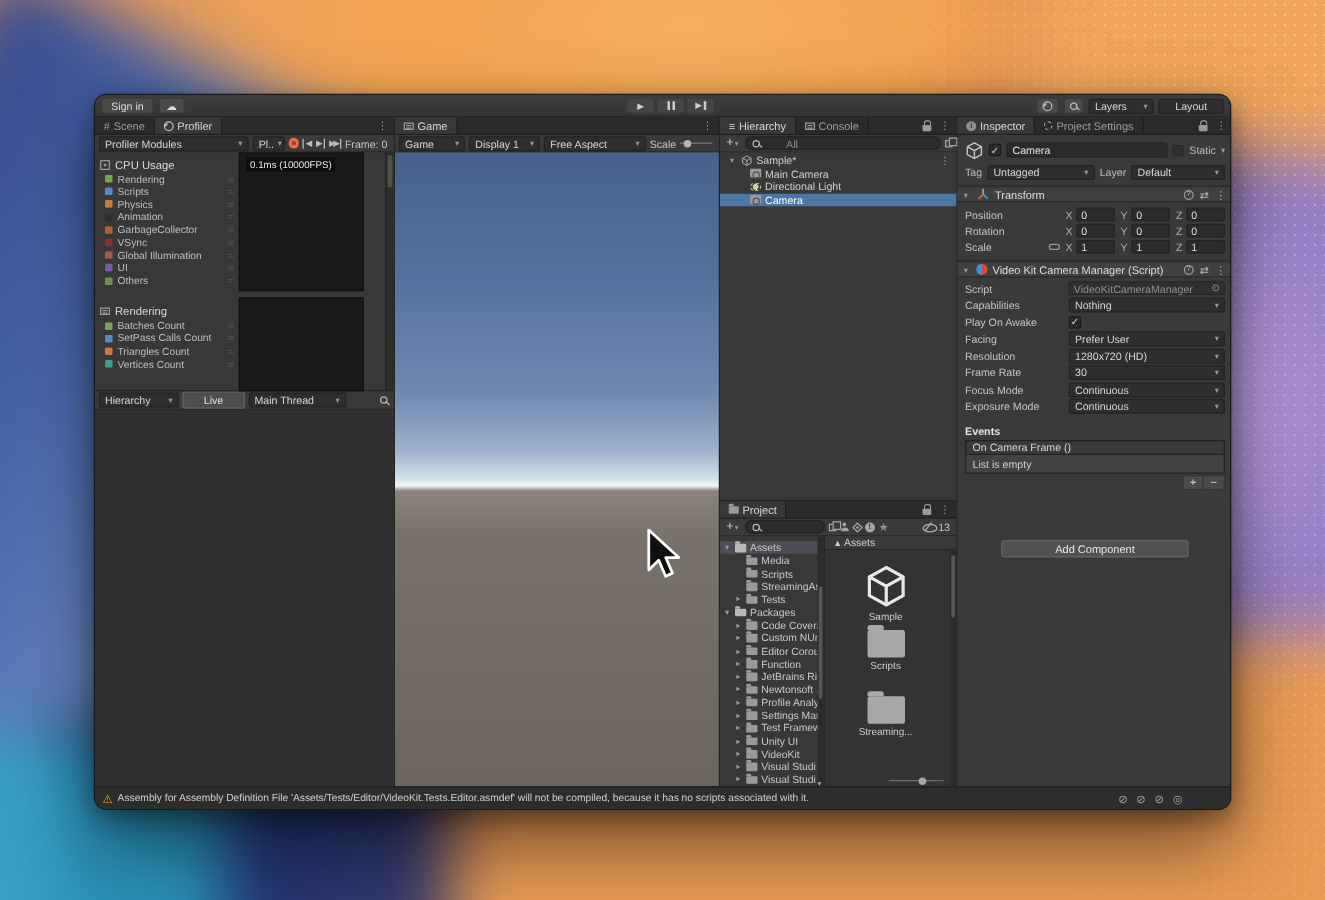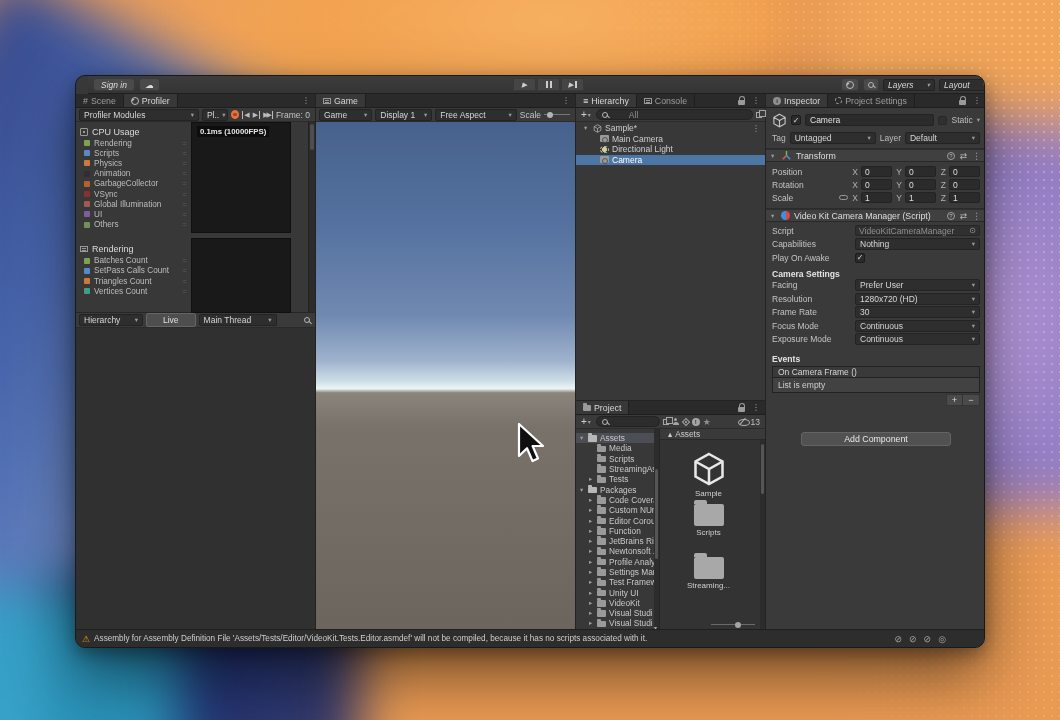--- a/index.html
+++ b/index.html
@@ -19,22 +19,22 @@
   .b7{left:-60px;bottom:-60px;width:240px;height:190px;background:#2ba8c9;opacity:.8;}
   .dots{position:absolute;inset:0;
     background-image:radial-gradient(circle,rgba(255,255,255,.35) 1px,transparent 1.3px);
     background-size:8px 8px;
     -webkit-mask-image:linear-gradient(250deg,rgba(0,0,0,.9) 0%,rgba(0,0,0,.55) 14%,transparent 38%);
     mask-image:linear-gradient(250deg,rgba(0,0,0,.9) 0%,rgba(0,0,0,.55) 14%,transparent 38%);}
   
   .win{position:absolute;left:75px;top:75px;width:910px;height:573px;background:#383838;
     border:1px solid #191919;border-radius:10px;overflow:hidden;
     box-shadow:0 28px 60px rgba(0,0,0,.5),0 6px 18px rgba(0,0,0,.35);color:#c8c8c8;font-size:8.5px;}
-  .mtb{position:absolute;left:12px;top:0;width:100%;height:18px;background:linear-gradient(#3d3d3d,#343434);
-    border-bottom:1px solid #1f1f1f;display:flex;align-items:center;padding:0 5px;gap:4px;font-style:italic;}
+  .mtb{position:absolute;left:0;top:0;width:100%;height:18px;background:linear-gradient(#3d3d3d,#343434);
+    border-bottom:1px solid #1f1f1f;display:flex;align-items:center;padding:0 5px;gap:4px;}
   .btn{background:#4a4a4a;border:1px solid #3a3a3a;border-radius:3px;height:13px;display:inline-flex;
     align-items:center;justify-content:center;padding:0 7px;color:#ddd;font-size:8.5px;}
   .playgrp{position:absolute;left:425px;top:2px;display:flex;gap:1px;}
   .pbtn{width:23px;height:13px;background:#454545;border:1px solid #383838;display:flex;align-items:center;justify-content:center;color:#cfcfcf;font-size:7px;}
   .i-pause{width:6px;height:7px;border-left:2px solid #ccc;border-right:2px solid #ccc;}
   .i-step{color:#ccc;font-size:7px;border-right:2px solid #ccc;padding-right:1px;line-height:7px;}
   .rgrp{margin-left:auto;display:flex;align-items:center;gap:4px;}
   .dd{background:#2e2e2e;border:1px solid #232323;border-radius:2px;height:12px;display:flex;align-items:center;
     padding:0 4px;gap:3px;color:#d6d6d6;font-size:8.5px;white-space:nowrap;}
   .dd .arr{margin-left:auto;color:#9a9a9a;font-size:6.5px;}
@@ -58,21 +58,21 @@
   
   .p-left{left:0;top:18px;width:240px;height:537px;border-right:1px solid #232323;}
   .mods{position:relative;height:191px;background:#383838;border-bottom:1px solid #262626;}
   .modlegend{position:absolute;left:0;top:0;width:115px;height:100%;}
   .modhdr{display:flex;align-items:center;gap:4px;height:13px;padding:0 4px;color:#dcdcdc;font-size:9px;}
   .i-chip{width:8px;height:8px;border:1px solid #9a9a9a;border-radius:1px;position:relative;}
   .i-chip::after{content:"";position:absolute;inset:2px;background:#9a9a9a;}
   .legend-item{display:flex;align-items:center;gap:4px;height:10.2px;padding:0 4px 0 8px;font-size:8.2px;color:#bdbdbd;}
   .legend-item .sq{width:6px;height:6px;border-radius:1px;flex:none;}
   .legend-item .hdl{margin-left:auto;color:#5c5c5c;font-size:8px;}
-  .chart{position:absolute;left:115px;right:24px;background:#191919;border:1px solid #101010;font-weight:bold;}
+  .chart{position:absolute;left:115px;right:24px;background:#191919;border:1px solid #101010;}
   .c-cpu{top:0;height:111px;}
   .c-rend{top:116px;height:75px;}
   .overlay-lbl{position:absolute;left:5px;top:3px;background:#0d0d0d;color:#e8e8e8;font-size:7.8px;padding:1px 3px;}
   .modsb{position:absolute;right:0;top:0;width:7px;height:100%;background:#2c2c2c;border-left:1px solid #222;}
   .modsb .thumb{position:absolute;left:1px;right:1px;top:2px;height:26px;background:#4e4e4e;border-radius:2px;}
   .dethdr{height:15px;background:#3a3a3a;border-bottom:1px solid #2a2a2a;display:flex;align-items:center;gap:3px;padding:0 3px;}
   .livebtn{background:#4e4e4e;border:1px solid #656565;border-radius:2px;height:14px;padding:0 16px;display:flex;align-items:center;color:#e0e0e0;}
   .detmsg{height:13px;display:flex;align-items:center;padding:0 4px;color:#b5b5b5;font-size:8.2px;white-space:nowrap;overflow:hidden;background:#343434;}
   .detempty{position:absolute;left:0;right:0;bottom:0;top:234px;background:#303030;}
   
@@ -212,21 +212,21 @@
       <div class="btn" style="padding:0 4px;">
           <span class="i-hist"></span>
         </div>
       <div class="btn" style="padding:0 4px;">
           <span class="i-mag"></span>
         </div>
       <div class="dd" style="width:52px;">
           <span>Layers</span>
           <span class="arr">▾</span>
         </div>
-      <div class="dd" style="width:52px;">
+      <div class="dd" style="width:52px;flex-direction:column;">
           <span>Layout</span>
           <span class="arr">▾</span>
         </div>
     </div>
   </div>
 
   <div class="panel p-left">
     <div class="tabbar">
       <div class="tab">
           <span>#</span>
@@ -761,21 +761,20 @@
             <span>Nothing</span>
             <span class="arr">▾</span>
           </div>
       </div>
       <div class="vrow">
         <span class="lbl">Play On Awake</span>
         <span class="ckb">
             <span>✓</span>
           </span>
       </div>
-      <div class="seclbl">Camera Settings</div>
 
         <div class="vrow">
           <span class="lbl">Facing</span>
           <div class="dd">
             <span>Prefer User</span>
             <span class="arr">▾</span>
           </div>
         </div>
 
         <div class="vrow">

